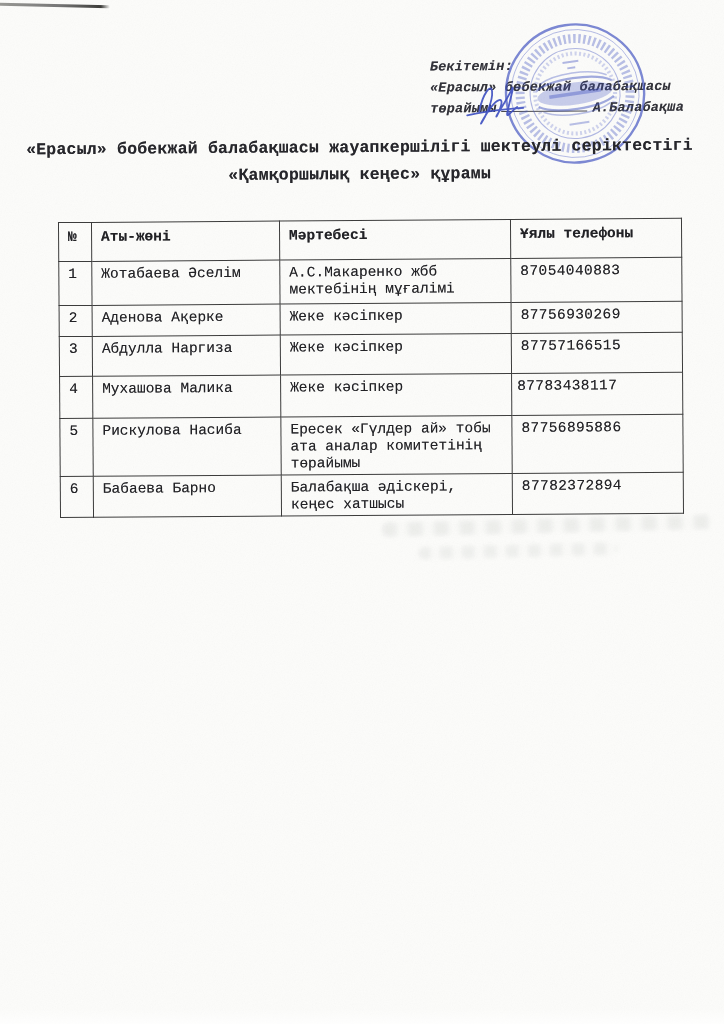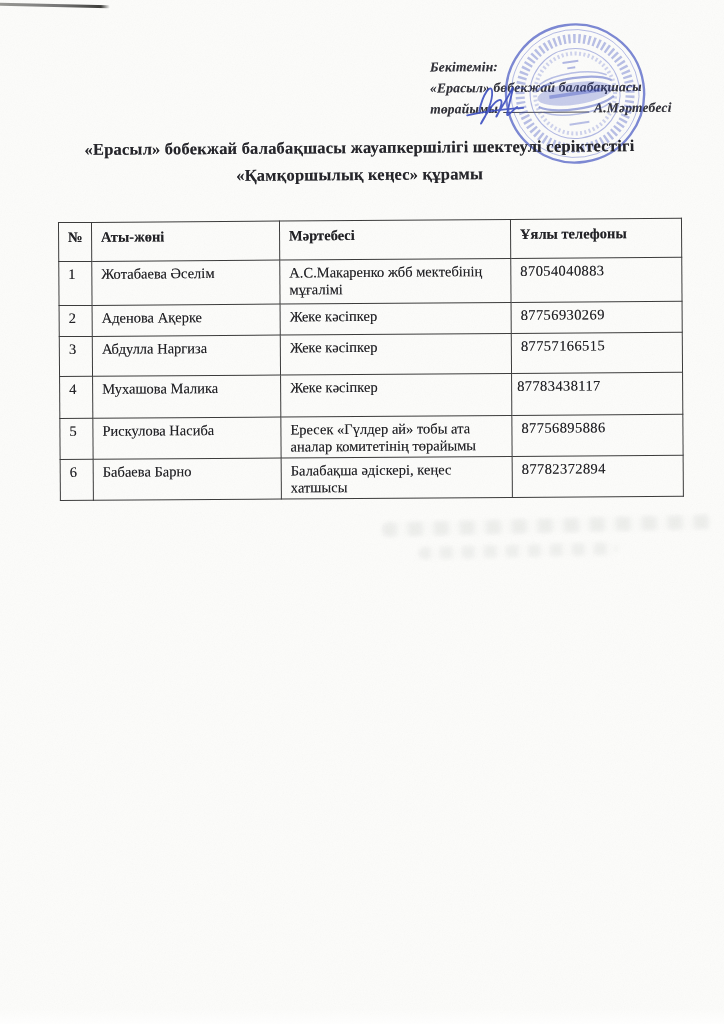--- a/index.html
+++ b/index.html
@@ -5,20 +5,21 @@
   html,body{margin:0;padding:0;}
   body{
     width:724px;height:1024px;overflow:hidden;
     background:#e9e9e7;
     font-family:"Liberation Serif", serif;
   }
   .page{
     position:relative;width:724px;height:1024px;
     background:#fcfcfa;
     overflow:hidden;
+    font-family:Liberation Mono, monospace;
   }
   .noise{position:absolute;top:0;left:0;width:724px;height:1024px;opacity:.05;pointer-events:none;}
   .scan-line{
     position:absolute;top:4px;left:-4px;width:114px;height:3px;
     background:linear-gradient(90deg,#9a9a96 0%,#777 55%,#3d3d3a 92%,rgba(60,60,58,0));
     border-radius:2px;transform:rotate(1.4deg);
   }
   .scan-edge{
     position:absolute;left:0;bottom:0;width:724px;height:16px;
     background:linear-gradient(180deg,rgba(255,255,255,0),rgba(255,255,255,.75));
@@ -100,21 +101,21 @@
   </svg>
 
   <div class="scan-line"></div>
 
   <div class="content">
 
     <div class="approval">
       <div>Бекітемін:</div>
       <div>«Ерасыл» бөбекжай балабақшасы</div>
       <div class="row3">
-        <span>төрайымы</span><span class="blank-line"></span><span>А.Мәртебесі</span>
+        <span>төрайымы</span><span class="blank-line"></span><span>А.Балабақша</span>
       </div>
     </div>
 
     <svg class="signature" width="110" height="52" viewBox="0 0 110 52" xmlns="http://www.w3.org/2000/svg">
       <g fill="none" stroke="#3c4ec0" stroke-width="1.8" stroke-linecap="round" opacity="0.9">
         <path d="M14,34 C18,16 26,6 27,14 C28,24 20,40 16,46 C14,49 20,38 26,30"></path>
         <path d="M26,30 C32,22 38,20 36,28 C34,37 28,44 33,36 C38,28 44,18 47,12 C50,6 44,26 42,36 C41,42 46,34 52,30"></path>
         <path d="M2,38 C20,34 40,32 58,31"></path>
       </g>
     </svg>

